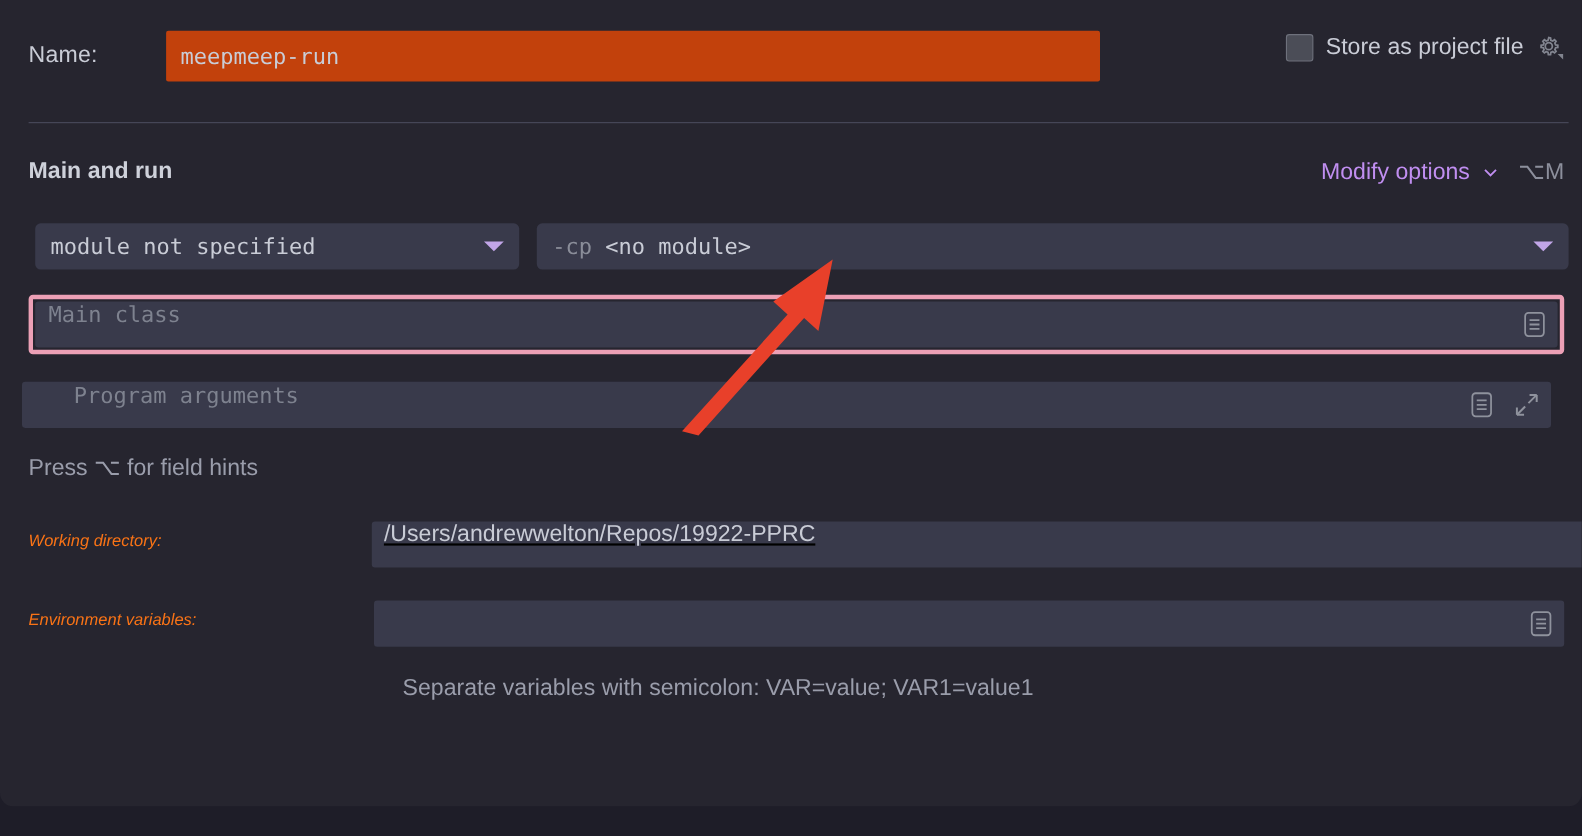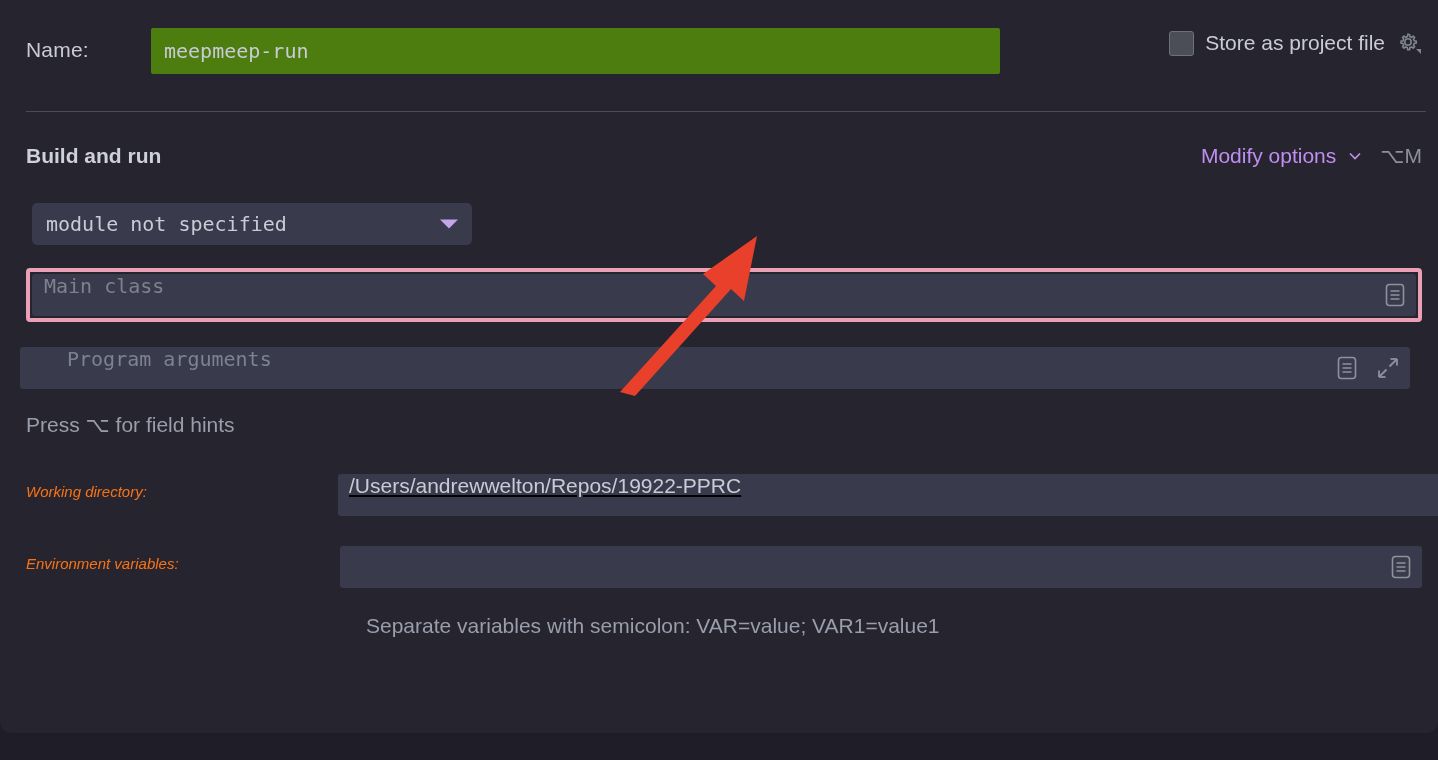--- a/index.html
+++ b/index.html
@@ -37,21 +37,21 @@
     position: absolute;
     left: 26px; top: 10px;
     font-size: 21px;
     color: #c9ccd6;
     letter-spacing: .2px;
   }
   .name-input {
     position: absolute;
     left: 151px; top: 0;
     width: 849px; height: 46px;
-    background: #4d7c0f;
+    background: #c2410c;
     border: none;
     border-radius: 2px;
     box-sizing: border-box;
     color: #c9ccd6;
     font-family: "DejaVu Sans Mono", monospace;
     font-size: 20px;
     padding: 0 13px;
     outline: none;
   }
 
@@ -276,35 +276,39 @@
       <g fill="none" stroke="#81848f" stroke-width="1.6">
         <circle cx="12" cy="12" r="3.2"></circle>
         <path d="M12 4.2 L13.6 4.6 L13.9 6.6 L15.6 7.3 L17.2 6.1 L18.6 7.5 L17.5 9.1 L18.2 10.8 L20.2 11.1 L20.2 13.1 L18.2 13.4 L17.5 15.1 L18.6 16.7 L17.2 18.1 L15.6 16.9 L13.9 17.6 L13.6 19.6 L11.6 19.6 L11.3 17.6 L9.6 16.9 L8 18.1 L6.6 16.7 L7.7 15.1 L7 13.4 L5 13.1 L5 11.1 L7 10.8 L7.7 9.1 L6.6 7.5 L8 6.1 L9.6 7.3 L11.3 6.6 Z"></path>
       </g>
       <path d="M20 19 L25 19 L25 24 Z" fill="#81848f"></path>
     </svg>
   </div>
 
   <div class="divider"></div>
 
-  <div class="section-title">Build and run</div>
+  <div class="section-title">Main and run</div>
 
   <div class="modify-wrap">
     <div class="modify-link">Modify options</div>
     <svg class="chev" viewBox="0 0 18 18">
       <path d="M4 6.5 L9 11.5 L14 6.5" fill="none" stroke="#c08ef0" stroke-width="1.7"></path>
     </svg>
     <div class="shortcut">⌥M</div>
   </div>
 
   <div class="combo" id="module-combo">
     <span class="combo-text">module not specified</span>
     <span class="caret"></span>
   </div>
 
+  <div class="combo" id="cp-combo">
+    <span class="combo-text"><span class="dim">-cp</span>&nbsp;<span>&lt;no module&gt;</span></span>
+    <span class="caret"></span>
+  </div>
 
   <div class="highlight-box"></div>
   <div class="field" id="main-class-field">
     <span class="field-text placeholder">Main class</span>
     <span class="field-icons">
       <svg class="doc-ic" viewBox="0 0 22 26">
         <rect x="2.5" y="2.5" width="17" height="21" rx="3" fill="none" stroke="#8f929d" stroke-width="1.6"></rect>
         <path d="M6.5 9 H15.5 M6.5 13 H15.5 M6.5 17 H15.5" stroke="#8f929d" stroke-width="1.6"></path>
       </svg>
     </span>

